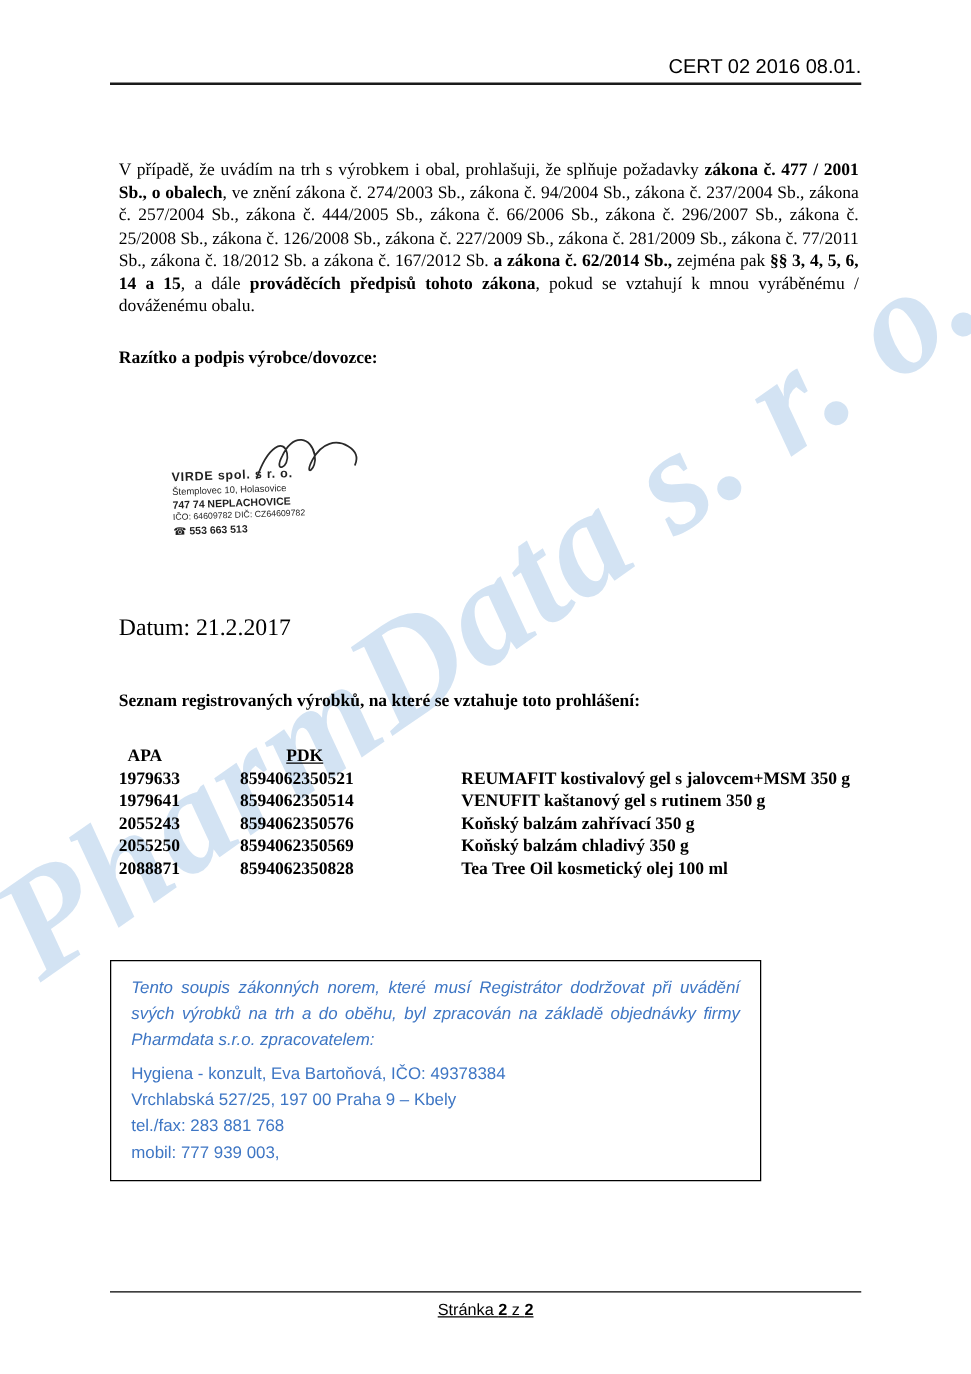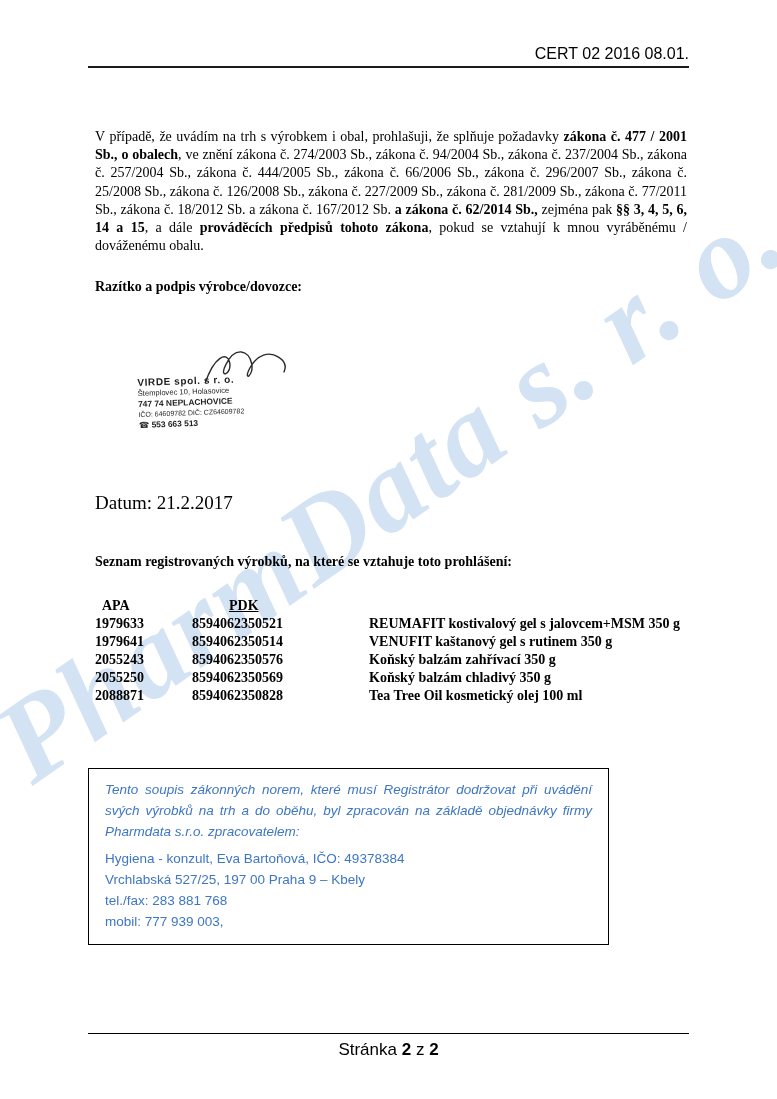--- a/index.html
+++ b/index.html
@@ -121,21 +121,22 @@
   
   #footer-line{
     top:1033px; left:88px; width:601px;
     border-top:1px solid #000;
     height:0;
   }
   #page-footer{
     top:1040px; left:88px; width:601px;
     text-align:center;
     font-family:"Liberation Sans", sans-serif;
-    font-size:17px;
+    font-size:13px;
+    text-decoration:underline;
   }
 </style>
 </head>
 <body>
 
 <div class="page">
 
   <div id="watermark" style="color: rgba(146, 186, 224, 0.4);">PharmData s. r. o.</div>
 
   <div id="header-ref" class="block">CERT 02 2016 08.01.</div>

